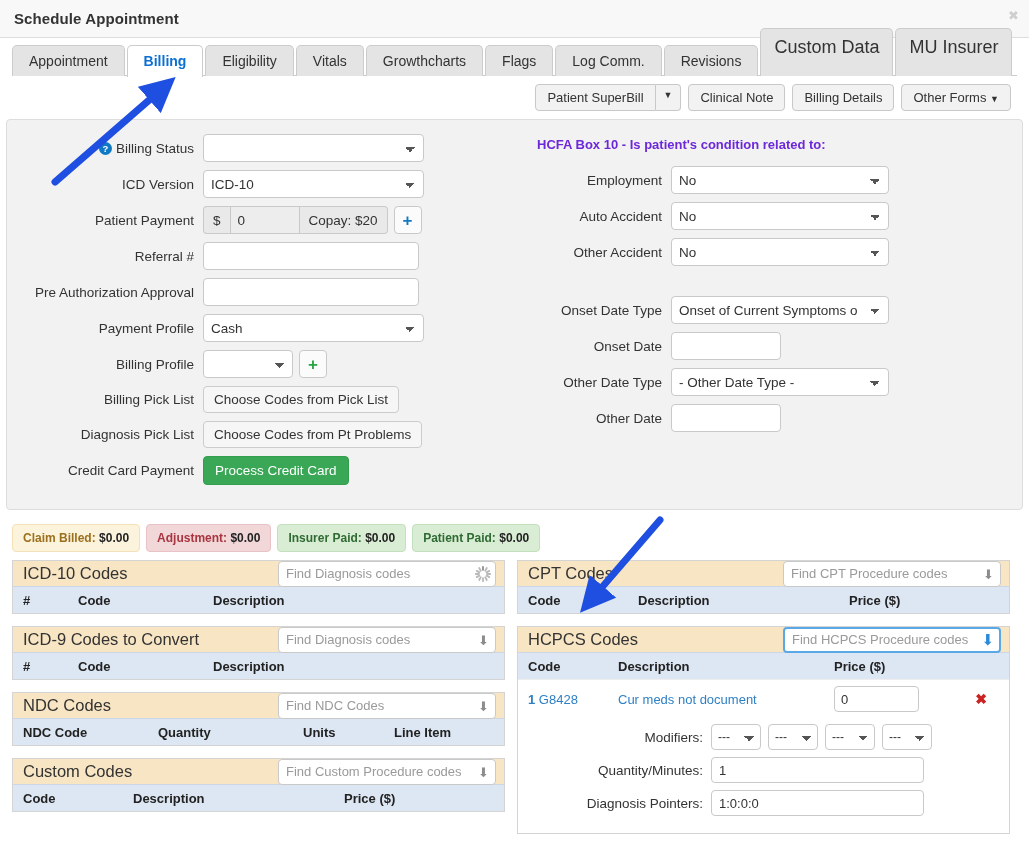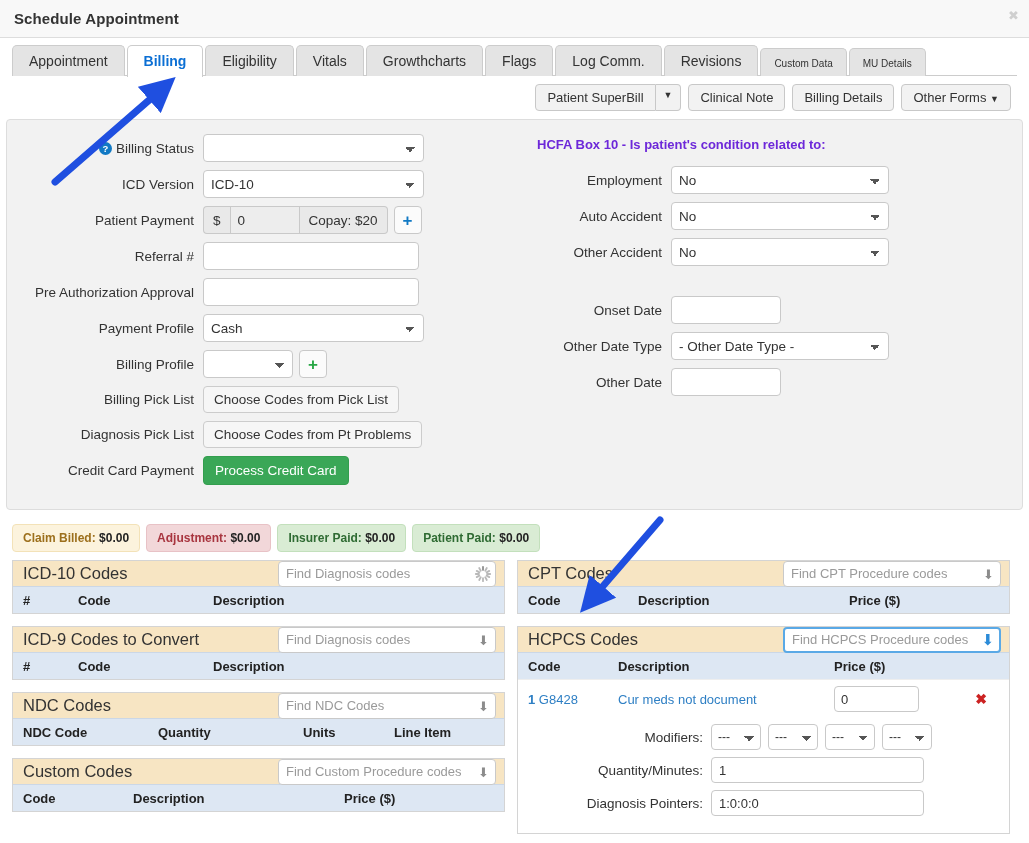--- a/index.html
+++ b/index.html
@@ -51,21 +51,21 @@
     border: 1px solid #cccccc;
     border-bottom: none;
     border-radius: 5px 5px 0 0;
     padding: 8px 16px 7px;
     margin-right: 2px;
     font-size: 14px;
     color: #333333;
     cursor: pointer;
     line-height: 1.1;
   }
-  .tab.small { font-size: 10px; padding: 9px 13px 7px; }
+  .tab.small { font-size: 18px; padding: 9px 13px 18px; }
   .tab.active {
     background: #ffffff;
     color: #0b6fd4;
     font-weight: bold;
     border-color: #cccccc;
     padding-bottom: 8px;
     margin-bottom: -1px;
   }
 
   
@@ -288,21 +288,21 @@
   <div class="tabstrip">
     <div class="tab">Appointment</div>
     <div class="tab active">Billing</div>
     <div class="tab">Eligibility</div>
     <div class="tab">Vitals</div>
     <div class="tab">Growthcharts</div>
     <div class="tab">Flags</div>
     <div class="tab">Log Comm.</div>
     <div class="tab">Revisions</div>
     <div class="tab small">Custom Data</div>
-    <div class="tab small">MU Details</div>
+    <div class="tab small">MU Insurer</div>
   </div>
 
   <div class="formbtns">
     <div class="btn-group">
       <div class="btn">Patient SuperBill</div>
       <div class="btn caret">▼</div>
     </div>
     <div class="btn">Clinical Note</div>
     <div class="btn">Billing Details</div>
     <div class="btn">
@@ -422,20 +422,26 @@
 
       <div class="rrow">
         <div class="lbl">Other Accident</div>
         <select class="inp w218">
           <option>No</option>
         </select>
       </div>
 
       <div class="spacer20"></div>
 
+      <div class="rrow">
+        <div class="lbl">Onset Date Type</div>
+        <select class="inp" style="width:218px">
+          <option>Onset of Current Symptoms o</option>
+        </select>
+      </div>
 
       <div class="rrow">
         <div class="lbl">Onset Date</div>
         <input class="inp" style="width: 110px;" value="">
       </div>
 
       <div class="rrow">
         <div class="lbl">Other Date Type</div>
         <select class="inp" style="width:218px">
           <option>- Other Date Type -</option>

